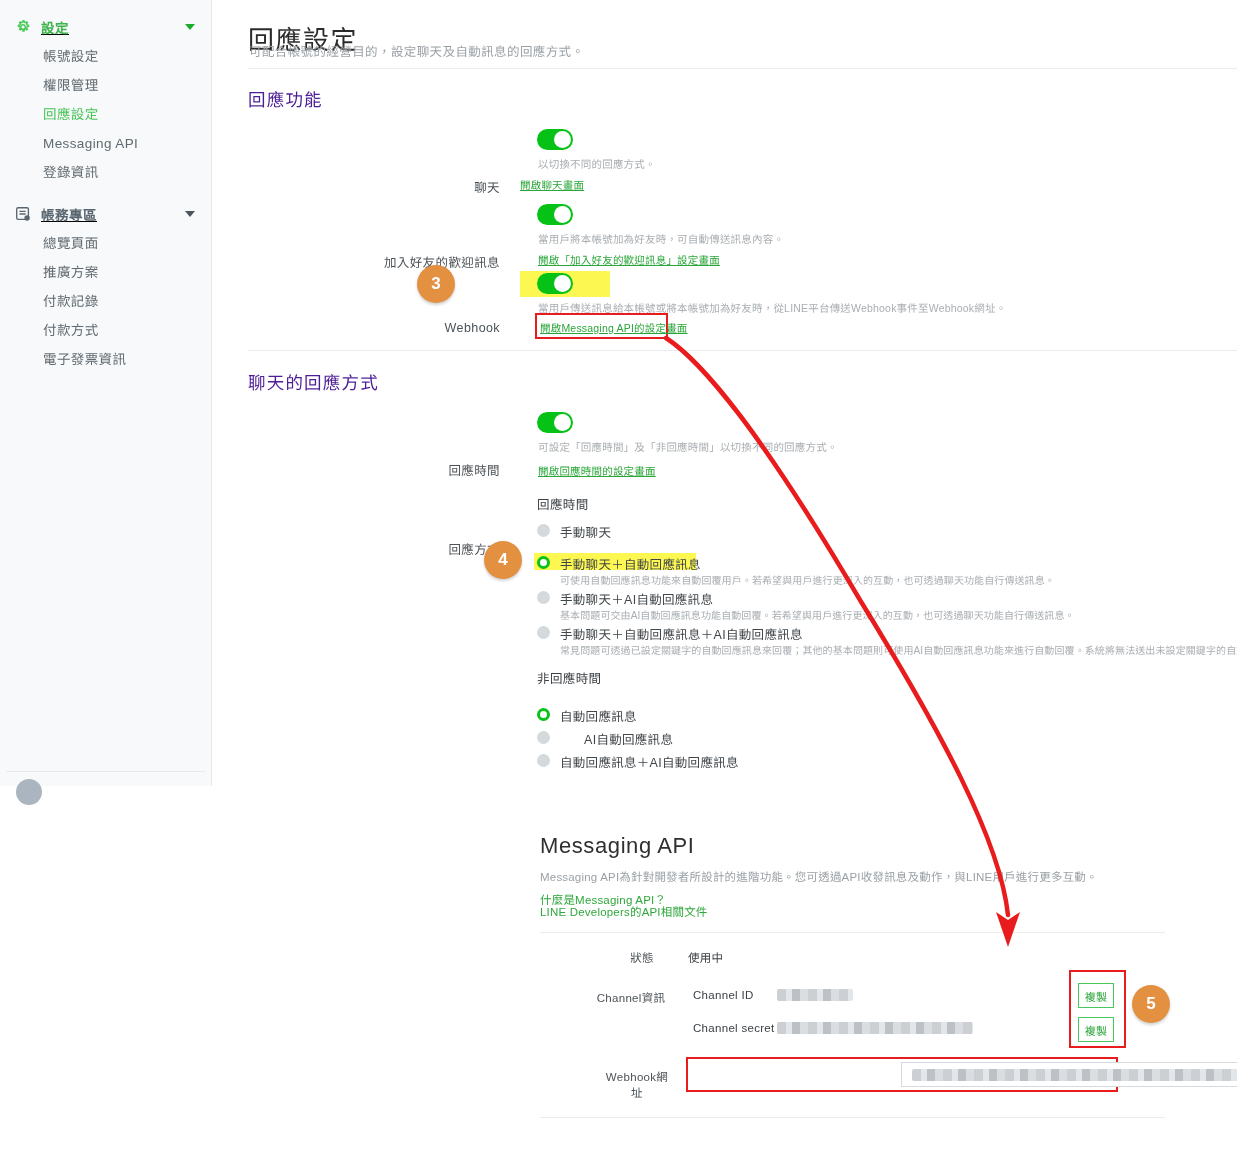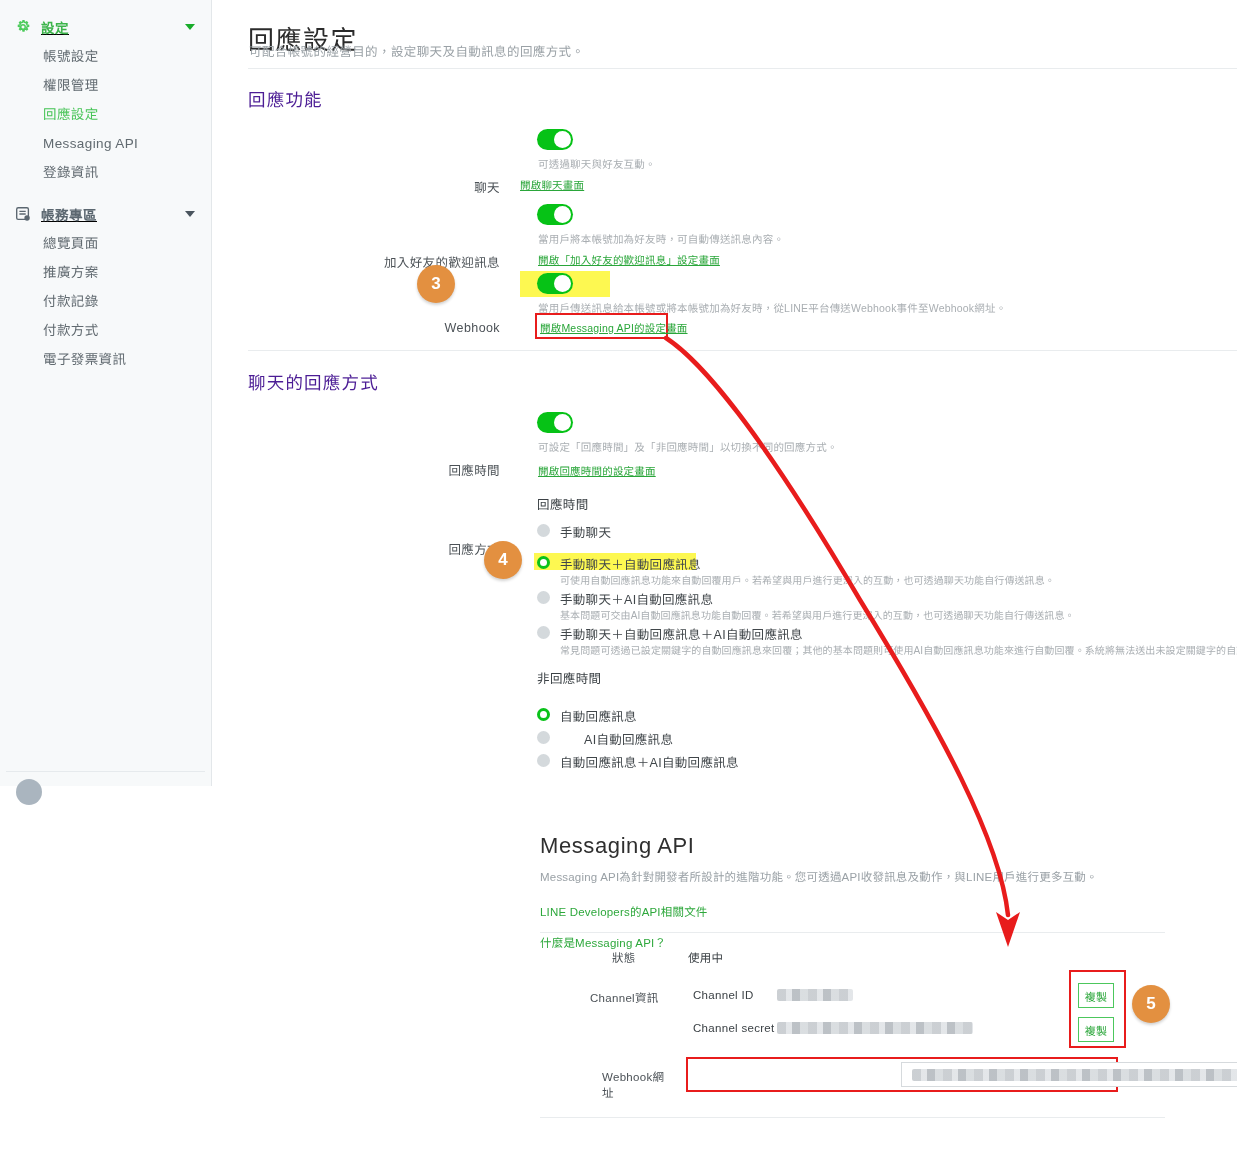--- a/index.html
+++ b/index.html
@@ -124,21 +124,21 @@
 
   .redbox { position:absolute; border:2px solid #e81c1c; }
 
   
   .mapi-title { position:absolute; left:540px; top:833px; font-size:22px; color:#2f2f2f; letter-spacing:.6px; }
   .mapi-desc  { position:absolute; left:540px; top:868px; font-size:11.5px; color:#9aa1a6; letter-spacing:.2px; }
   .mapi-link  { position:absolute; left:540px; font-size:11.5px; color:#2ea83c; letter-spacing:.2px; cursor:pointer; }
 
   .rule-mid { position:absolute; height:1px; background:#e9ecee; }
 
-  .kv-label { position:absolute; font-size:11.5px; color:#4c5257; letter-spacing:.3px; text-align:left; }
+  .kv-label { position:absolute; font-size:11.5px; color:#4c5257; letter-spacing:.3px; text-align:center; }
   .kv-value { position:absolute; font-size:11.5px; color:#3b4145; letter-spacing:.3px; }
 
   .redacted {
     position:absolute; border-radius:2px;
     background: repeating-linear-gradient(90deg,#c9cdd1 0 9px,#e2e5e8 9px 15px,#b9bec3 15px 23px,#d8dcdf 23px 31px);
     opacity:.95;
   }
 
   .copy-btn {
     position:absolute; width:36px; height:25px;
@@ -202,21 +202,21 @@
   <main id="main">
 
     <h1 class="page-title">回應設定</h1>
     <div class="page-sub">可配合帳號的經營目的，設定聊天及自動訊息的回應方式。</div>
     <div class="rule-full" style="top:68px;"></div>
 
     <div class="sec-title" style="left:36px; top:86px;">回應功能</div>
 
     <div class="row-label" style="left:188px; top:133px; width:100px;">聊天</div>
     <div class="toggle" style="left:325px; top:129px;"></div>
-    <div class="help" style="left:326px; top:156px;">可透過聊天與好友互動。</div>
+    <div class="help" style="left:326px; top:156px;">以切換不同的回應方式。</div>
     <div class="lnk" style="left:308px; top:177px;">開啟聊天畫面</div>
 
     <div class="row-label" style="left:148px; top:208px; width:140px;">加入好友的歡迎訊息</div>
     <div class="toggle" style="left:325px; top:204px;"></div>
     <div class="help" style="left:326px; top:231px;">當用戶將本帳號加為好友時，可自動傳送訊息內容。</div>
     <div class="lnk" style="left:326px; top:252px;">開啟「加入好友的歡迎訊息」設定畫面</div>
 
     <div class="badge" style="left:205px; top:265px;">3</div>
     <div class="row-label" style="left:188px; top:277px; width:100px;">Webhook</div>
     <div class="hl" style="left:308px; top:271px; width:90px; height:26px;"></div>
@@ -257,21 +257,21 @@
     <div class="group-head" style="left:325px; top:668px;">非回應時間</div>
     <div class="radio on" style="left:325px; top:708px;"></div>
     <div class="opt-label" style="left:348px; top:706px;">自動回應訊息</div>
     <div class="radio" style="left:325px; top:731px;"></div>
     <div class="opt-label" style="left:348px; top:729px;margin-left:24px;">AI自動回應訊息</div>
     <div class="radio" style="left:325px; top:754px;"></div>
     <div class="opt-label" style="left:348px; top:752px;">自動回應訊息＋AI自動回應訊息</div>
 
     <div class="mapi-title" style="left:328px;">Messaging API</div>
     <div class="mapi-desc" style="left:328px;">Messaging API為針對開發者所設計的進階功能。您可透過API收發訊息及動作，與LINE用戶進行更多互動。</div>
-    <div class="mapi-link" style="left:328px; top:934px;">什麼是Messaging API？</div>
+    <div class="mapi-link" style="left:328px; top:891px;">什麼是Messaging API？</div>
     <div class="mapi-link" style="left:328px; top:903px;">LINE Developers的API相關文件</div>
 
     <div class="rule-mid" style="left:328px; top:932px; width:625px;"></div>
 
     <div class="kv-label" style="left:400px; top:949px; width:60px;">狀態</div>
     <div class="kv-value" style="left:476px; top:949px;">使用中</div>
 
     <div class="kv-label" style="left:378px; top:989px; width:82px;">Channel資訊</div>
     <div class="kv-value" style="left:481px; top:989px;">Channel ID</div>
     <div class="redacted" style="left:565px; top:989px; width:76px; height:12px;"></div>

